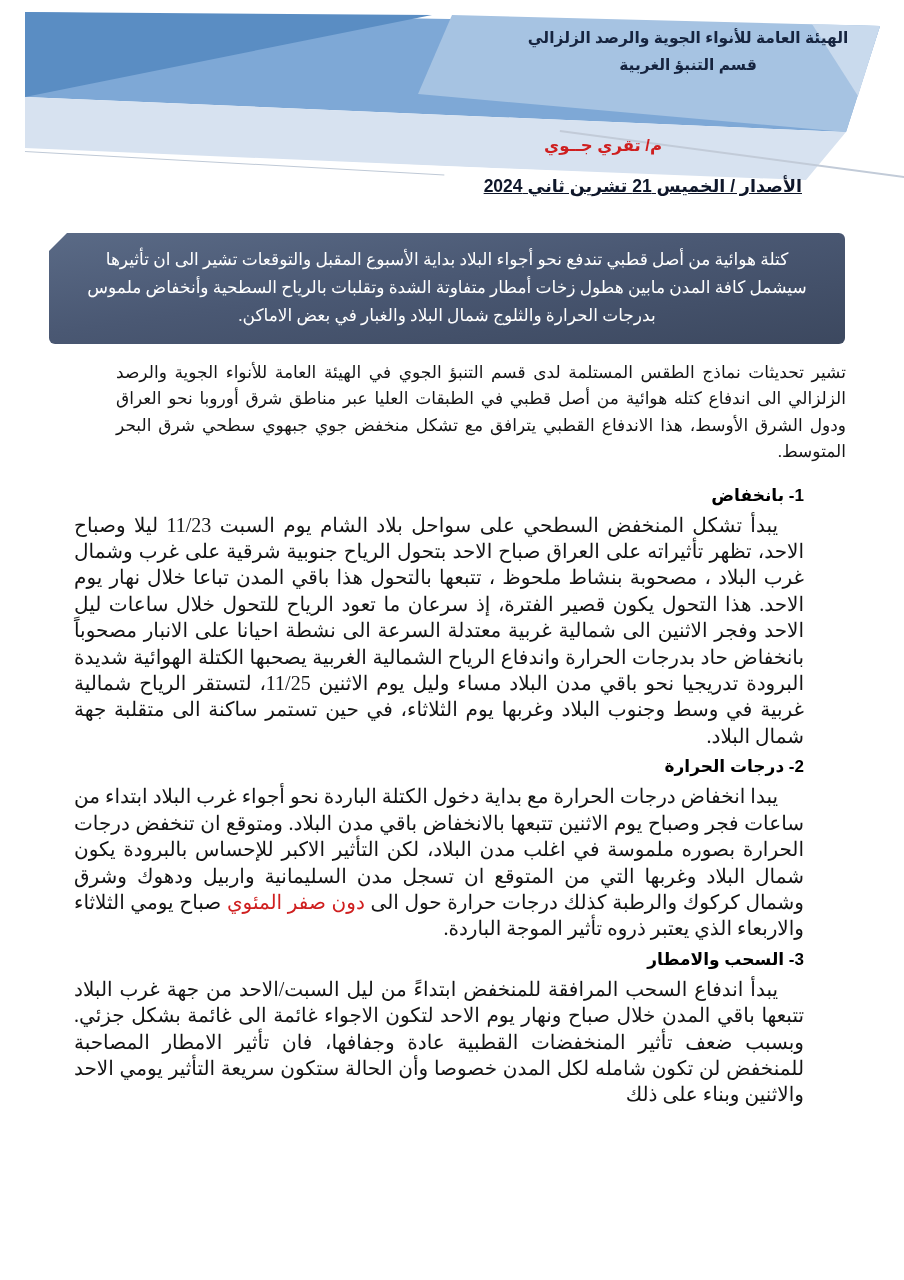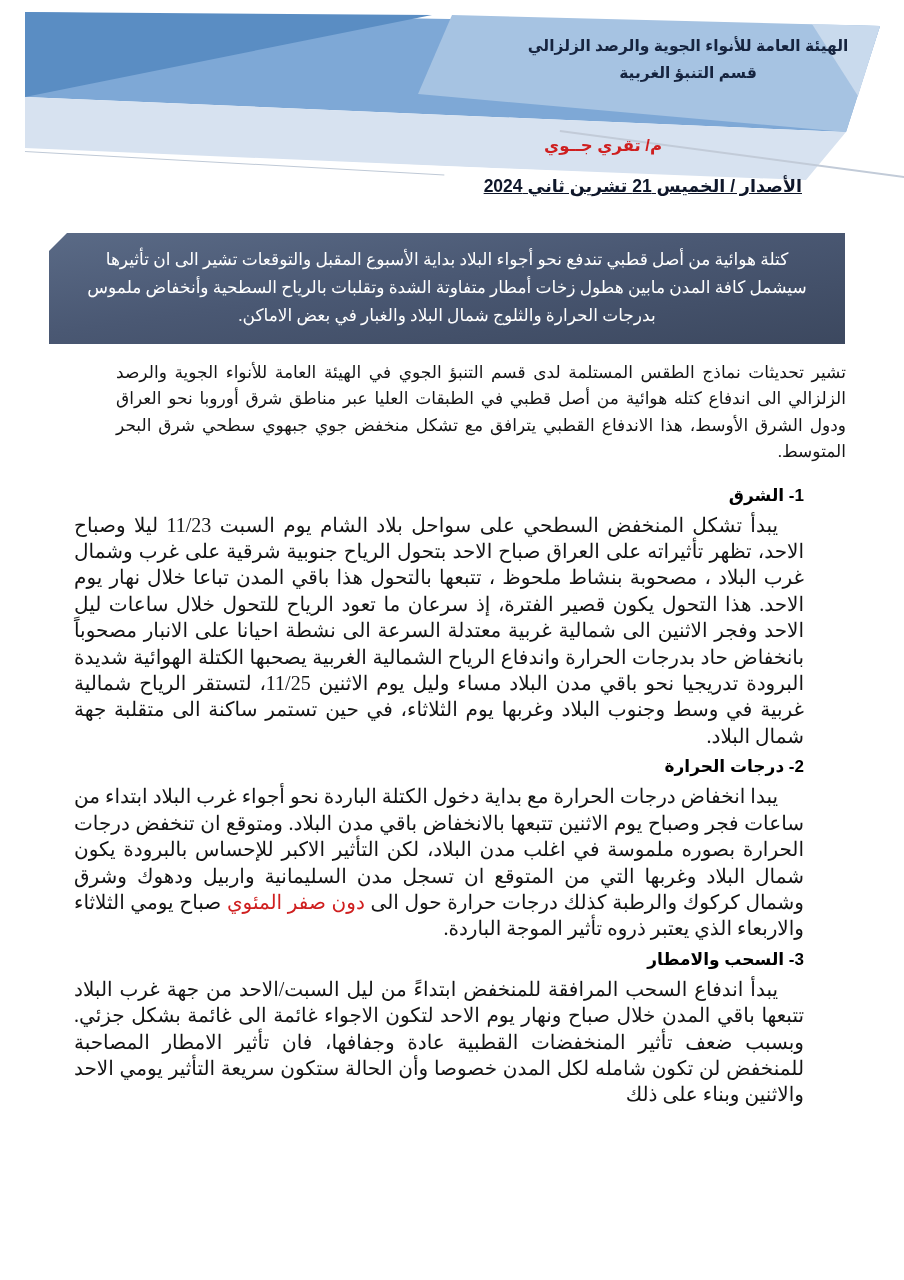--- a/index.html
+++ b/index.html
@@ -25,21 +25,21 @@
     position:absolute;top:130px;left:560px;width:372px;height:0;
     border-top:2px solid #c2cbd8;
     transform:rotate(7.6deg);transform-origin:left top;
   }
   .diag-line2{
     position:absolute;top:151px;left:25px;width:420px;height:0;
     border-top:1px solid #bfc9d6;
     transform:rotate(3.2deg);transform-origin:left top;
   }
   .org-title{
-    position:absolute;top:32px;right:46px;width:340px;
+    position:absolute;top:24px;right:46px;width:340px;
     text-align:center;font-weight:bold;font-size:15.5px;line-height:27px;
     color:#16243f;
     font-family:"Liberation Sans","DejaVu Sans",sans-serif;
   }
   .memo-subject{
     position:absolute;top:136px;right:242px;
     color:#cf1f1f;font-weight:bold;font-size:16.5px;white-space:nowrap;
     font-family:"Liberation Sans","DejaVu Sans",sans-serif;
   }
   .issue-line{
@@ -49,20 +49,21 @@
     font-family:"Liberation Sans","DejaVu Sans",sans-serif;
   }
   
   .summary-box{
     position:absolute;top:233px;right:59px;left:49px;
     min-height:84px;
     background:linear-gradient(to bottom right,#5a6a86 0%,#4a5873 45%,#3c485f 100%);
     clip-path:polygon(100% 0,100% 100%,0 100%,0 18px,18px 0);
     padding:13px 26px 14px 26px;
     box-sizing:border-box;
+    border-radius:6px;
   }
   .summary-box p{
     margin:0;color:#ffffff;
     font-size:17px;line-height:28px;
     text-align:center;
   }
   
   .content{
     position:absolute;top:360px;right:58px;left:0;width:788px;
   }
@@ -112,21 +113,21 @@
   <div class="summary-box">
     <p>كتلة هوائية من أصل قطبي تندفع نحو أجواء البلاد بداية الأسبوع المقبل والتوقعات تشير الى ان تأثيرها سيشمل كافة المدن مابين هطول زخات أمطار متفاوتة الشدة وتقلبات بالرياح السطحية وأنخفاض ملموس بدرجات الحرارة والثلوج شمال البلاد والغبار في بعض الاماكن.</p>
   </div>
 
   <div class="content">
 
     <p class="para">تشير تحديثات نماذج الطقس المستلمة لدى قسم التنبؤ الجوي في الهيئة العامة للأنواء الجوية والرصد الزلزالي الى اندفاع كتله هوائية من أصل قطبي في الطبقات العليا عبر مناطق شرق أوروبا نحو العراق ودول الشرق الأوسط، هذا الاندفاع القطبي يترافق مع تشكل منخفض جوي جبهوي سطحي شرق البحر المتوسط.</p>
 
 
     <div class="section">
-      <div class="sec-head"><span>1-</span> <span>الشرق</span></div>
+      <div class="sec-head"><span>1-</span> <span>بانخفاض</span></div>
       <p class="sec-body"><span class="indent"></span><span>يبدأ تشكل المنخفض السطحي على سواحل بلاد الشام يوم السبت 11/23 ليلا وصباح الاحد، تظهر تأثيراته على العراق صباح الاحد بتحول الرياح جنوبية شرقية على غرب وشمال غرب البلاد ، مصحوبة بنشاط ملحوظ ، تتبعها بالتحول هذا باقي المدن تباعا خلال نهار يوم الاحد. هذا التحول يكون قصير الفترة، إذ سرعان ما تعود الرياح للتحول خلال ساعات ليل الاحد وفجر الاثنين الى شمالية غربية معتدلة السرعة الى نشطة احيانا على الانبار مصحوباً بانخفاض حاد بدرجات الحرارة واندفاع الرياح الشمالية الغربية يصحبها الكتلة الهوائية شديدة البرودة تدريجيا نحو باقي مدن البلاد مساء وليل يوم الاثنين 11/25، لتستقر الرياح شمالية غربية في وسط وجنوب البلاد وغربها يوم الثلاثاء، في حين تستمر ساكنة الى متقلبة جهة شمال البلاد.</span></p>
     </div>
 
     <div class="section">
       <div class="sec-head"><span>2-</span> <span>درجات الحرارة</span></div>
       <p class="sec-body"><span class="indent"></span><span>يبدا انخفاض درجات الحرارة مع بداية دخول الكتلة الباردة نحو أجواء غرب البلاد ابتداء من ساعات فجر وصباح يوم الاثنين تتبعها بالانخفاض باقي مدن البلاد. ومتوقع ان تنخفض درجات الحرارة بصوره ملموسة في اغلب مدن البلاد، لكن التأثير الاكبر للإحساس بالبرودة يكون شمال البلاد وغربها التي من المتوقع ان تسجل مدن السليمانية واربيل ودهوك وشرق وشمال كركوك والرطبة كذلك درجات حرارة حول الى </span><span class="red">دون صفر المئوي</span><span> صباح يومي الثلاثاء والاربعاء الذي يعتبر ذروه تأثير الموجة الباردة.</span></p>
     </div>
 
     <div class="section">
       <div class="sec-head"><span>3-</span> <span>السحب والامطار</span></div>

